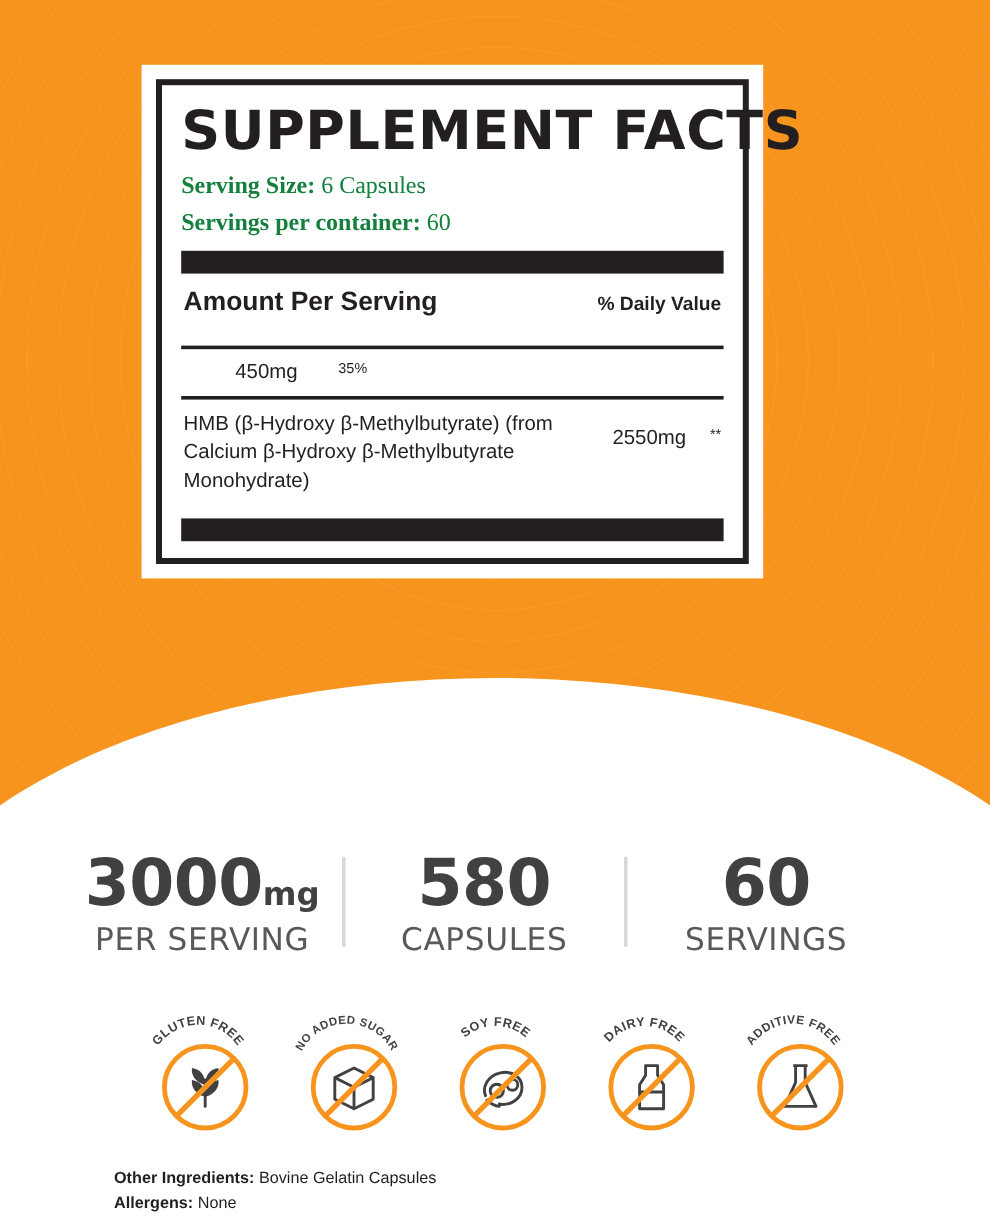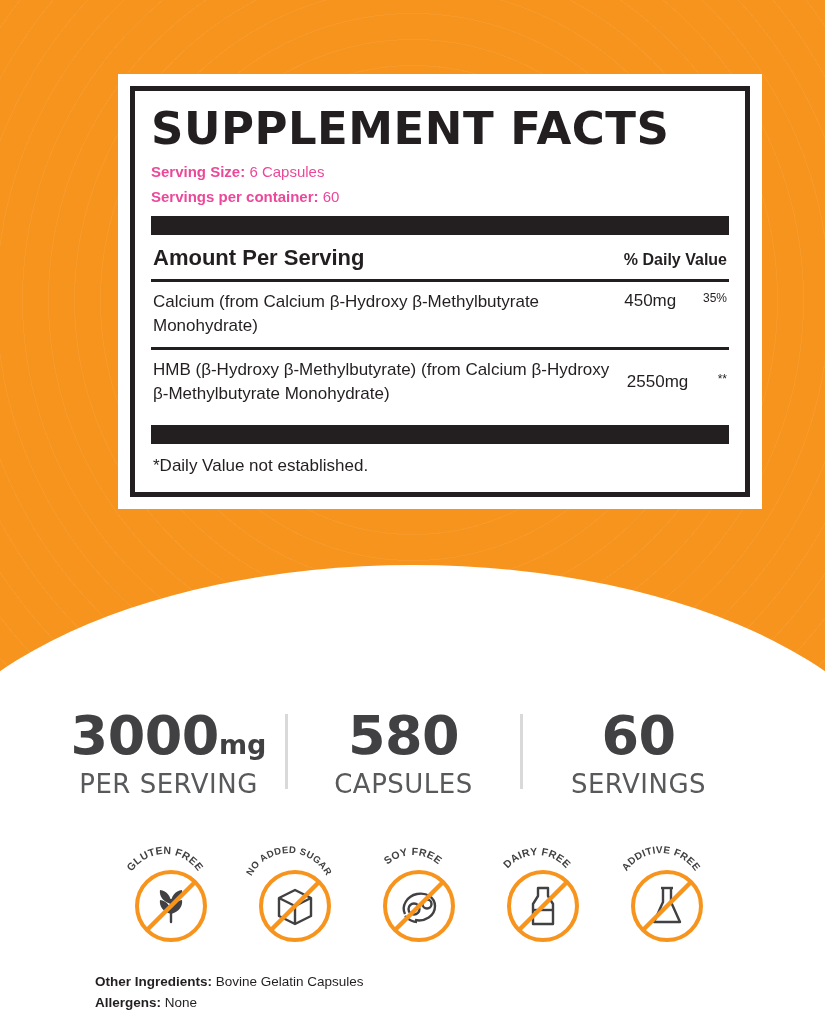--- a/index.html
+++ b/index.html
@@ -47,65 +47,65 @@
         rgba(255,255,255,0.055) 1px,
         rgba(255,255,255,0) 1px,
         rgba(255,255,255,0) 26px);
     pointer-events: none;
   }
 
   
   .facts-outer {
     position: absolute;
     left: 118px; top: 54px;
-    width: 644px;
+    width: 518px;
     background: #ffffff;
     padding: 12px;
-    margin-top: 20px;
   }
   .facts-inner {
     border: 5px solid #231f20;
     padding: 10px 16px 14px 16px;
     background: #ffffff;
   }
   .facts-title {
     font-family: "DejaVu Sans", sans-serif;
     font-weight: bold;
     font-size: 45px;
     line-height: 1.05;
     letter-spacing: 0.5px;
     color: #231f20;
     margin: 4px 0 10px 0;
     white-space: nowrap;
   }
   .serving-line {
-    font-size: 15px;
-    color: #ec4899;
+    font-size: 20px;
+    color: #15803d;
     margin: 2px 0 4px 0;
     line-height: 1.35;
+    font-family: Liberation Serif, serif;
   }
   .serving-line b { font-weight: bold; }
   .serving-line span.val { font-weight: normal; }
 
   .bar-thick {
     height: 19px;
     background: #231f20;
     margin: 9px 0 0 0;
   }
   .rule {
     height: 3px;
     background: #231f20;
     margin: 0;
   }
 
   .hdr-row {
     display: flex;
     align-items: baseline;
     justify-content: space-between;
-    padding: 10px 2px 8px 2px;
+    padding: 10px 2px 24px 2px;
   }
   .hdr-row .hdr-left {
     font-size: 22px; font-weight: bold; color: #231f20;
   }
   .hdr-row .hdr-right {
     font-size: 16px; font-weight: bold; color: #231f20;
   }
 
   .nutrient-row {
     display: flex;
@@ -275,36 +275,34 @@
       <div class="bar-thick"></div>
 
       <div class="hdr-row">
         <div class="hdr-left">Amount Per Serving</div>
         <div class="hdr-right">% Daily Value</div>
       </div>
 
       <div class="rule"></div>
 
       <div class="nutrient-row">
-        <div class="nutrient-name">Calcium (from Calcium β-Hydroxy β-Methylbutyrate Monohydrate)</div>
         <div class="nutrient-amt">450mg</div>
         <div class="nutrient-dv">35%</div>
       </div>
 
       <div class="rule"></div>
 
       <div class="nutrient-row row2">
         <div class="nutrient-name">HMB (β-Hydroxy β-Methylbutyrate) (from Calcium β-Hydroxy β-Methylbutyrate Monohydrate)</div>
         <div class="nutrient-amt">2550mg</div>
         <div class="nutrient-dv">**</div>
       </div>
 
       <div class="bar-thick"></div>
 
-      <div class="footnote">*Daily Value not established.</div>
     </div>
   </div>
 
   <div class="lower">
 
     <div class="stats">
       <div class="stat">
         <div class="big"><span>3000</span><span class="unit">mg</span></div>
         <div class="sub">PER SERVING</div>
       </div>

